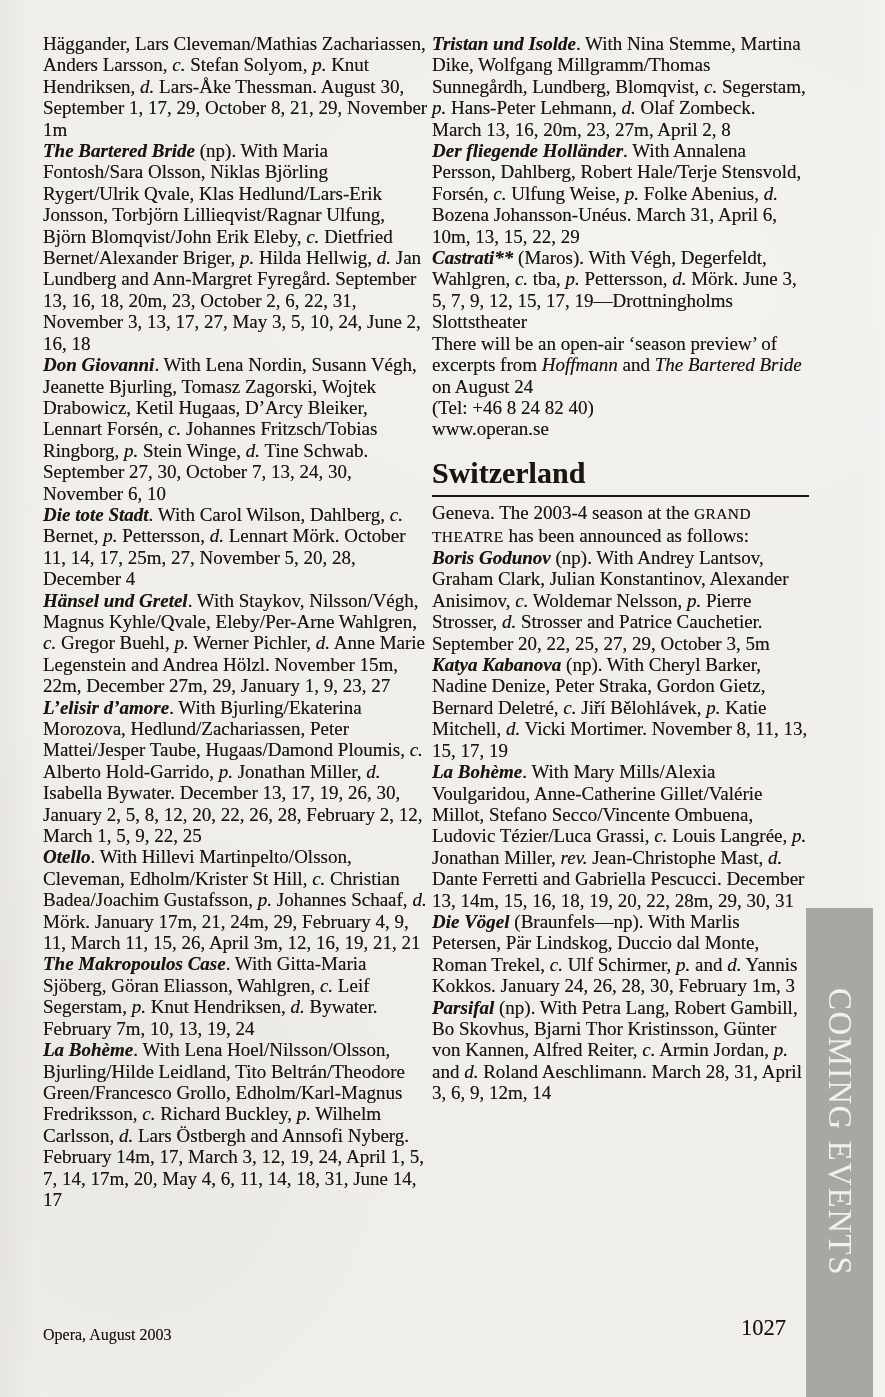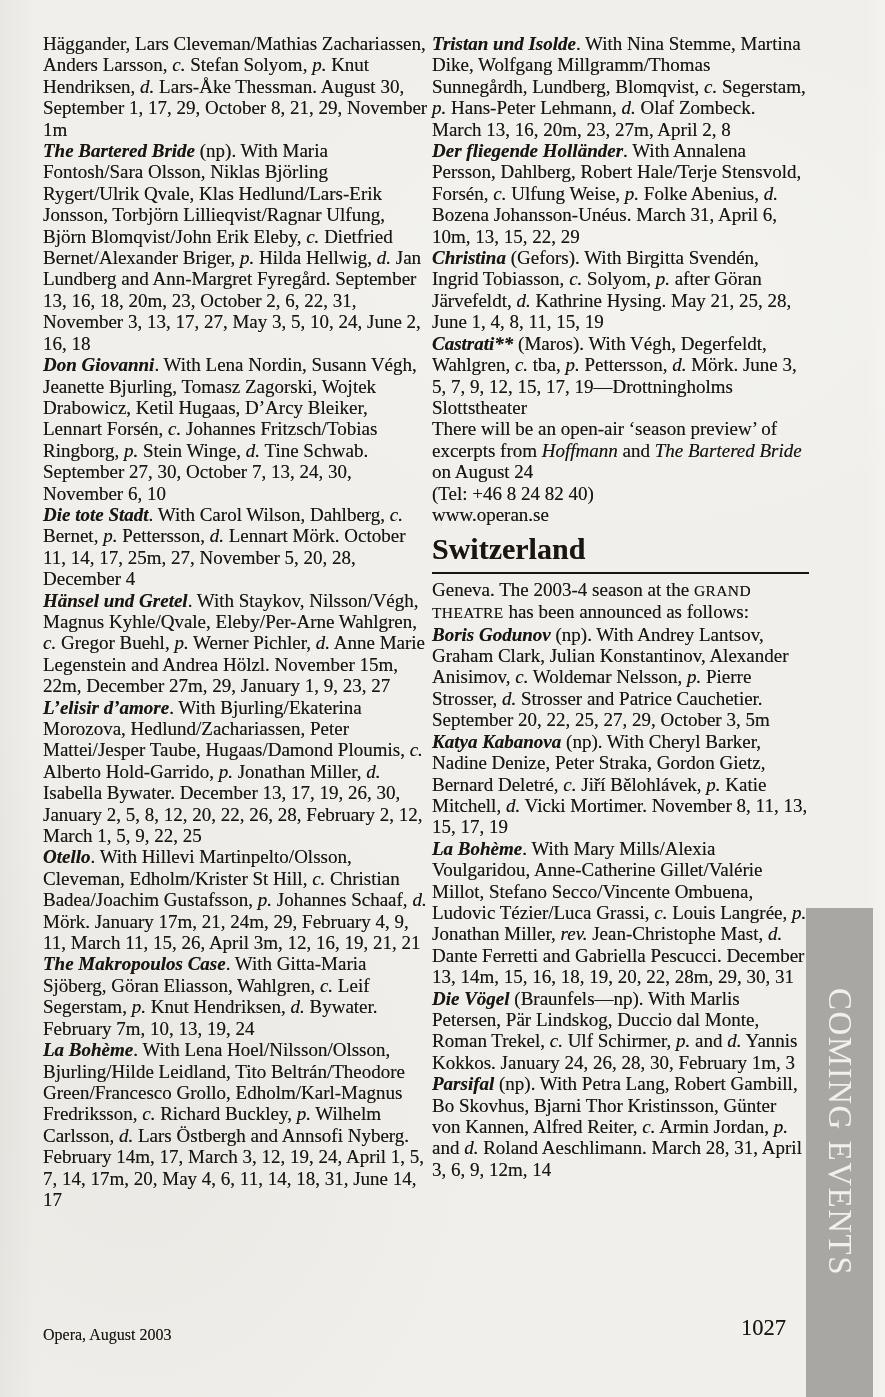--- a/index.html
+++ b/index.html
@@ -27,21 +27,21 @@
     text-align:left;
     text-shadow:0 0 0.5px rgba(26,21,15,0.55);
   }
   p.entry .t{font-weight:bold;font-style:italic;}
   p.entry i{font-style:italic;}
   p.entry .b{font-weight:normal;text-align:center;}
   p.entry .sc{font-size:15.5px;letter-spacing:0.4px;}
   h2.section{
     font-size:30px;
     font-weight:bold;
-    margin:8px 0 5px 0;
+    margin:17px 0 5px 0;
     padding-bottom:7px;
     border-bottom:2px solid #181410;
     line-height:1.05;
     text-shadow:0 0 0.5px rgba(26,21,15,0.5);
   }
   .sidebar{
     position:absolute;
     left:806px;top:908px;
     width:67px;height:489px;
     display:flex;
@@ -87,21 +87,20 @@
       <p class="entry"><span class="t">Hänsel und Gretel</span><span>. With Staykov, Nilsson/Végh, Magnus Kyhle/Qvale, Eleby/Per-Arne Wahlgren, </span><i>c.</i><span> Gregor Buehl, </span><i>p.</i><span> Werner Pichler, </span><i>d.</i><span> Anne Marie Legenstein and Andrea Hölzl. November 15m, 22m, December 27m, 29, January 1, 9, 23, 27</span></p>
       <p class="entry"><span class="t">L’elisir d’amore</span><span>. With Bjurling/Ekaterina Morozova, Hedlund/Zachariassen, Peter Mattei/Jesper Taube, Hugaas/Damond Ploumis, </span><i>c.</i><span> Alberto Hold-Garrido, </span><i>p.</i><span> Jonathan Miller, </span><i>d.</i><span> Isabella Bywater. December 13, 17, 19, 26, 30, January 2, 5, 8, 12, 20, 22, 26, 28, February 2, 12, March 1, 5, 9, 22, 25</span></p>
       <p class="entry"><span class="t">Otello</span><span>. With Hillevi Martinpelto/Olsson, Cleveman, Edholm/Krister St Hill, </span><i>c.</i><span> Christian Badea/Joachim Gustafsson, </span><i>p.</i><span> Johannes Schaaf, </span><i>d.</i><span> Mörk. January 17m, 21, 24m, 29, February 4, 9, 11, March 11, 15, 26, April 3m, 12, 16, 19, 21, 21</span></p>
       <p class="entry"><span class="t">The Makropoulos Case</span><span>. With Gitta-Maria Sjöberg, Göran Eliasson, Wahlgren, </span><i>c.</i><span> Leif Segerstam, </span><i>p.</i><span> Knut Hendriksen, </span><i>d.</i><span> Bywater. February 7m, 10, 13, 19, 24</span></p>
       <p class="entry"><span class="t">La Bohème</span><span>. With Lena Hoel/Nilsson/Olsson, Bjurling/Hilde Leidland, Tito Beltrán/Theodore Green/Francesco Grollo, Edholm/Karl-Magnus Fredriksson, </span><i>c.</i><span> Richard Buckley, </span><i>p.</i><span> Wilhelm Carlsson, </span><i>d.</i><span> Lars Östbergh and Annsofi Nyberg. February 14m, 17, March 3, 12, 19, 24, April 1, 5, 7, 14, 17m, 20, May 4, 6, 11, 14, 18, 31, June 14, 17</span></p>
     </div>
 
   <div class="col col-right">
       <p class="entry"><span class="t">Tristan und Isolde</span><span>. With Nina Stemme, Martina Dike, Wolfgang Millgramm/Thomas Sunnegårdh, Lundberg, Blomqvist, </span><i>c.</i><span> Segerstam, </span><i>p.</i><span> Hans-Peter Lehmann, </span><i>d.</i><span> Olaf Zombeck. March 13, 16, 20m, 23, 27m, April 2, 8</span></p>
       <p class="entry"><span class="t">Der fliegende Holländer</span><span>. With Annalena Persson, Dahlberg, Robert Hale/Terje Stensvold, Forsén, </span><i>c.</i><span> Ulfung Weise, </span><i>p.</i><span> Folke Abenius, </span><i>d.</i><span> Bozena Johansson-Unéus. March 31, April 6, 10m, 13, 15, 22, 29</span></p>
-      <p class="entry"><span class="t">Christina</span><span> (Gefors). With Birgitta Svendén, Ingrid Tobiasson, </span><i>c.</i><span> Solyom, </span><i>p.</i><span> after Göran Järvefeldt, </span><i>d.</i><span> Kathrine Hysing. May 21, 25, 28, June 1, 4, 8, 11, 15, 19</span></p>
       <p class="entry"><span class="t">Castrati**</span><span> (Maros). With Végh, Degerfeldt, Wahlgren, </span><i>c.</i><span> tba, </span><i>p.</i><span> Pettersson, </span><i>d.</i><span> Mörk. June 3, 5, 7, 9, 12, 15, 17, 19—Drottningholms Slottstheater</span></p>
       <p class="entry"><span>There will be an open-air ‘season preview’ of excerpts from </span><i>Hoffmann</i><span> and </span><i>The Bartered Bride</i><span> on August 24</span></p>
       <p class="entry"><span>(Tel: +46 8 24 82 40)</span></p>
       <p class="entry"><span>www.operan.se</span></p>
       <h2 class="section">Switzerland</h2>
       <p class="entry"><span class="b">Geneva</span><span>. The 2003-4 season at the </span><span class="sc">GRAND THEATRE</span><span> has been announced as follows:</span></p>
       <p class="entry"><span class="t">Boris Godunov</span><span> (np). With Andrey Lantsov, Graham Clark, Julian Konstantinov, Alexander Anisimov, </span><i>c.</i><span> Woldemar Nelsson, </span><i>p.</i><span> Pierre Strosser, </span><i>d.</i><span> Strosser and Patrice Cauchetier. September 20, 22, 25, 27, 29, October 3, 5m</span></p>
       <p class="entry"><span class="t">Katya Kabanova</span><span> (np). With Cheryl Barker, Nadine Denize, Peter Straka, Gordon Gietz, Bernard Deletré, </span><i>c.</i><span> Jiří Bělohlávek, </span><i>p.</i><span> Katie Mitchell, </span><i>d.</i><span> Vicki Mortimer. November 8, 11, 13, 15, 17, 19</span></p>
       <p class="entry"><span class="t">La Bohème</span><span>. With Mary Mills/Alexia Voulgaridou, Anne-Catherine Gillet/Valérie Millot, Stefano Secco/Vincente Ombuena, Ludovic Tézier/Luca Grassi, </span><i>c.</i><span> Louis Langrée, </span><i>p.</i><span> Jonathan Miller, </span><i>rev.</i><span> Jean-Christophe Mast, </span><i>d.</i><span> Dante Ferretti and Gabriella Pescucci. December 13, 14m, 15, 16, 18, 19, 20, 22, 28m, 29, 30, 31</span></p>
       <p class="entry"><span class="t">Die Vögel</span><span> (Braunfels—np). With Marlis Petersen, Pär Lindskog, Duccio dal Monte, Roman Trekel, </span><i>c.</i><span> Ulf Schirmer, </span><i>p.</i><span> and </span><i>d.</i><span> Yannis Kokkos. January 24, 26, 28, 30, February 1m, 3</span></p>

